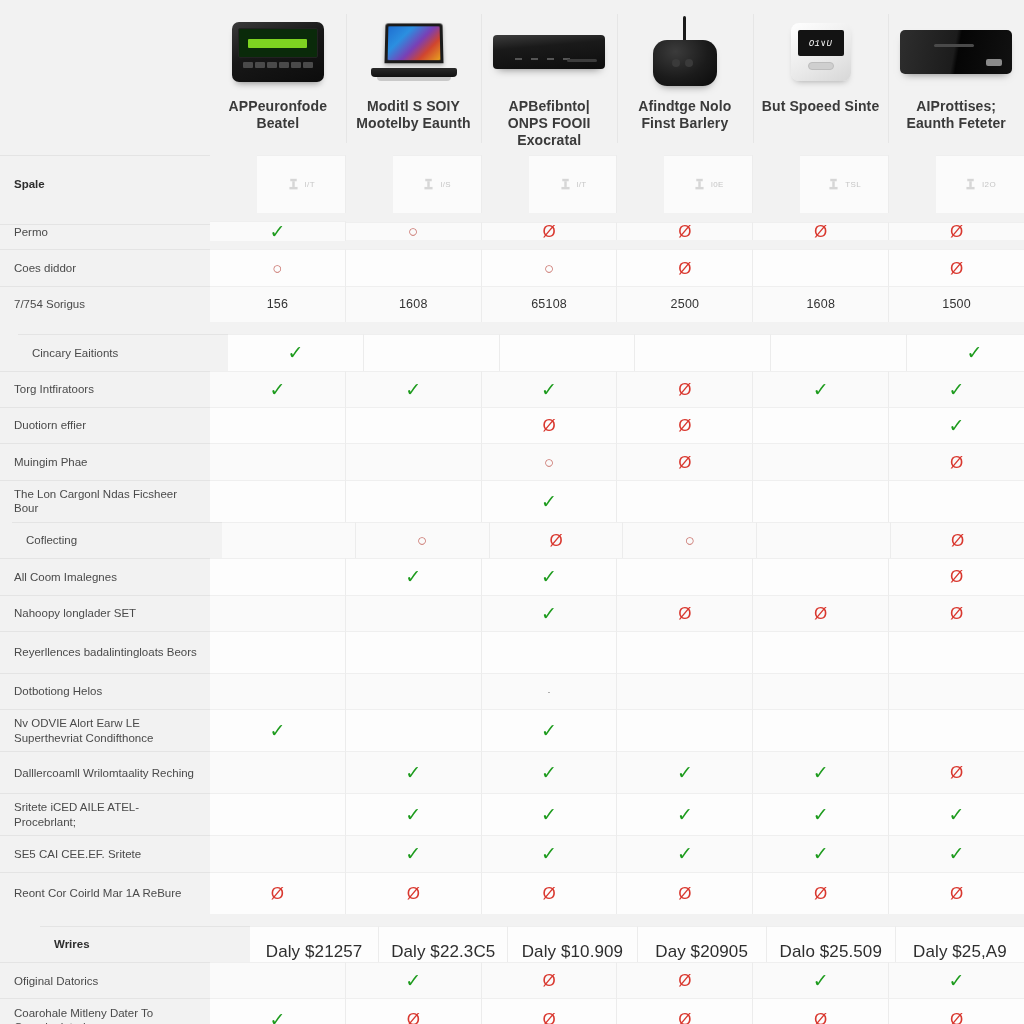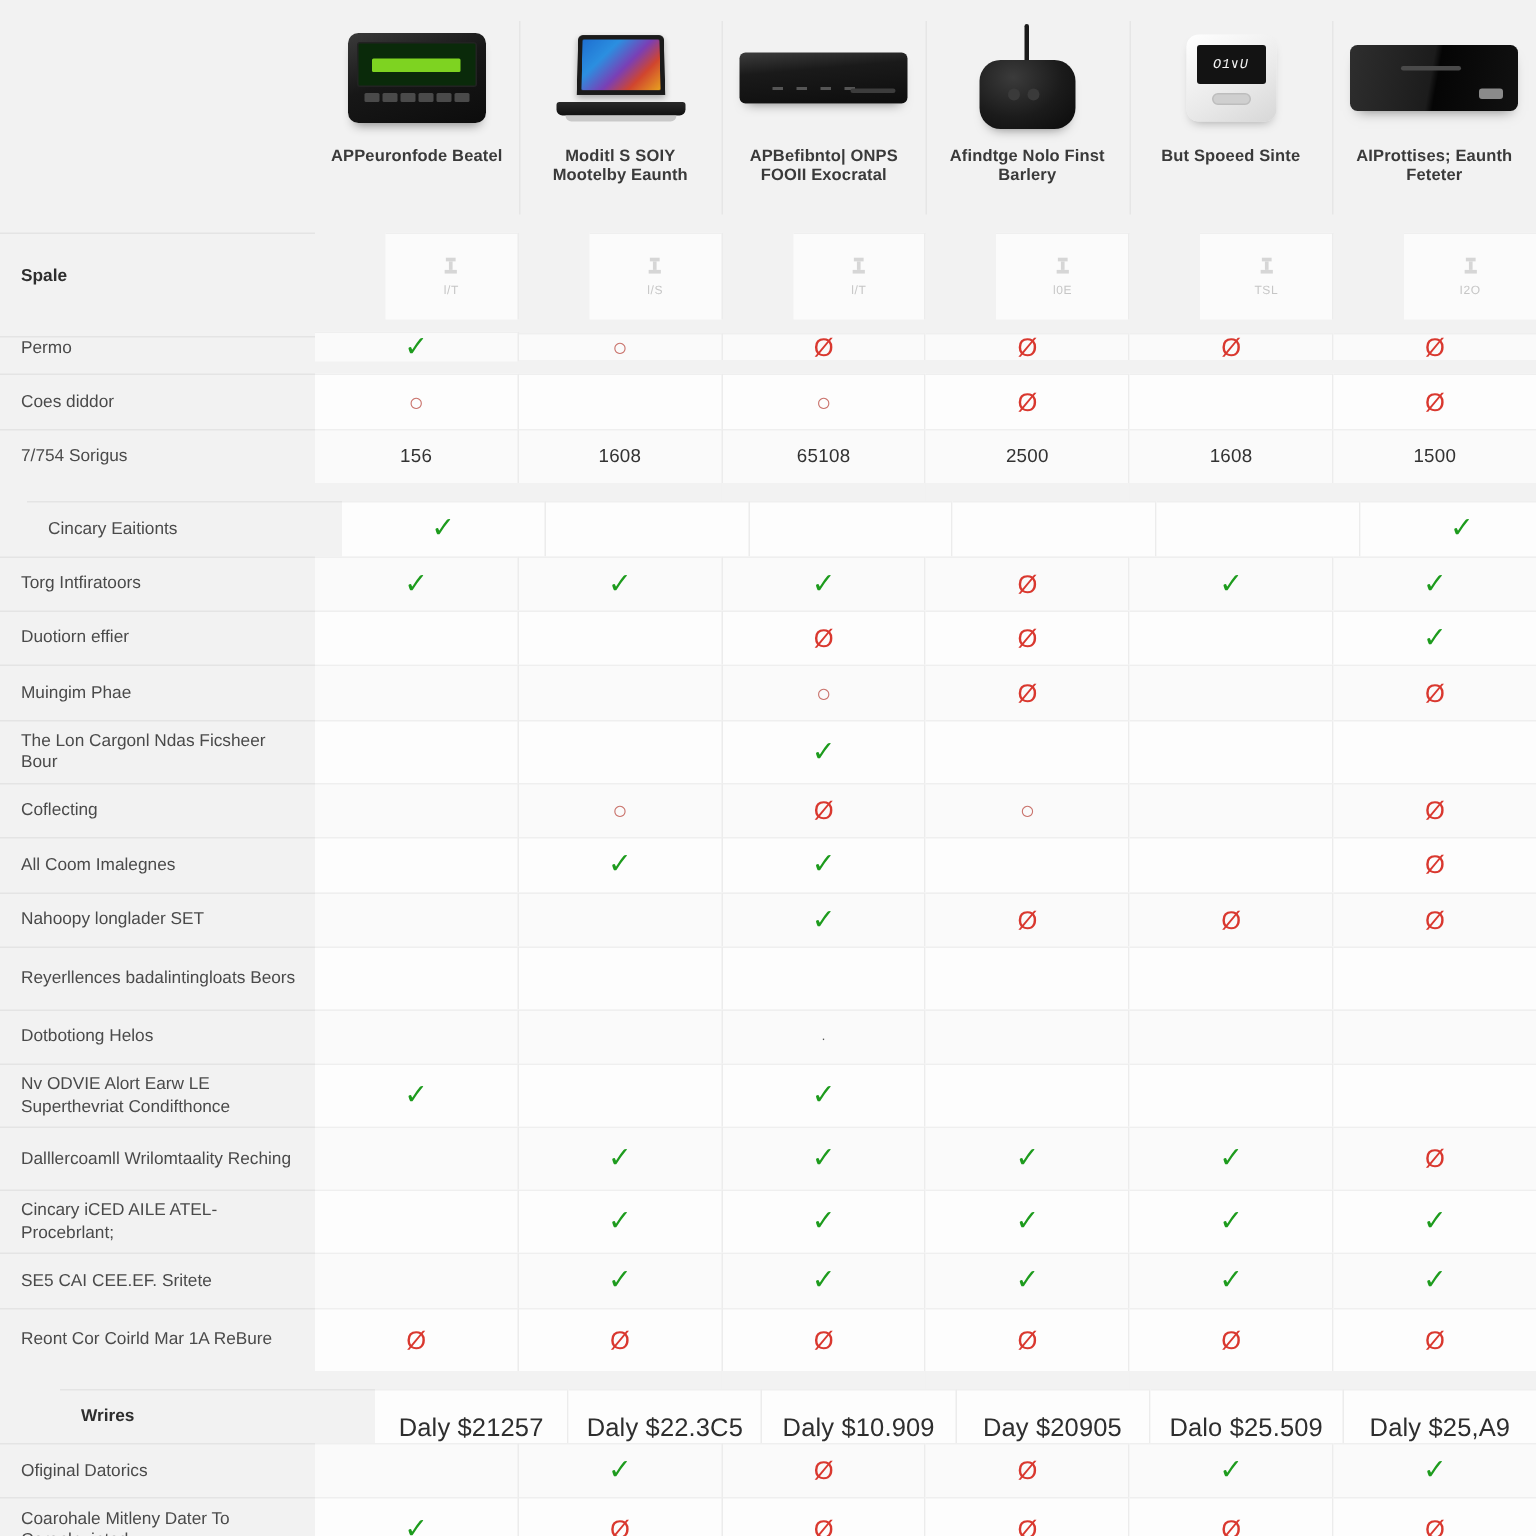--- a/index.html
+++ b/index.html
@@ -26,21 +26,21 @@
   }
   .hdr-col + .hdr-col::before{
     content:"";position:absolute;left:0;top:14px;bottom:12px;width:1px;
     background:#e6e6e6;
   }
   .prod-img{
     width:118px;height:80px;position:relative;
     display:flex;align-items:center;justify-content:center;
   }
   .prod-name{
-    margin-top:6px;font-size:11px;font-weight:bold;color:#3a3a3a;
+    margin-top:6px;font-size:14px;font-weight:bold;color:#3a3a3a;
     text-align:center;line-height:1.22;letter-spacing:.1px;
     max-width:120px;
   }
 
   
   .dev{position:relative;}
   .dev-hotspot{ 
     width:92px;height:60px;border-radius:7px;
     background:linear-gradient(160deg,#3a3a3a 0%,#171717 45%,#0c0c0c 100%);
     box-shadow:0 5px 7px -4px rgba(0,0,0,.45);
@@ -172,21 +172,21 @@
   .trow.sep .tcell-label{background:#f2f2f2;}
   .trow.sep .tcell{background:#f2f2f2;border-right:none;}
   .trow.line .tcell-label{border-top:1px solid #e4e4e4;}
   .trow.line .tcell{border-top:1px solid #efefef;}
 
   .lbl-bold{font-weight:bold;color:#2e2e2e;}
 
   
   .trow.spechdr{height:58px;gap:47px;}
   .trow.spechdr .tcell{
-    flex-direction:column;justify-content:center;gap:5px;
+    flex-direction:row;justify-content:center;gap:5px;
     background:#fbfbfb;
   }
   .mini-ico{
     width:13px;height:13px;opacity:.22;
     display:block;
   }
   .mini-txt{font-size:8px;color:#c6c6c6;letter-spacing:.4px;}
 
   .mark{font-size:19px;line-height:1;font-weight:bold;}
   .mark.yes{color:#1d9b1d;}
@@ -476,21 +476,21 @@
         <div class="tcell-label">The Lon Cargonl Ndas Ficsheer Bour</div>
         <div class="tcell"></div>
         <div class="tcell"></div>
         <div class="tcell">
           <span class="mark yes">✓</span>
         </div>
         <div class="tcell"></div>
         <div class="tcell"></div>
         <div class="tcell"></div>
       </div>
-      <div class="trow alt line" style="height: 36.4px;">
+      <div class="trow alt line" style="height: 36.4px; padding-left: 12px;">
         <div class="tcell-label">Coflecting</div>
         <div class="tcell"></div>
         <div class="tcell">
           <span class="mark part">○</span>
         </div>
         <div class="tcell">
           <span class="mark no">Ø</span>
         </div>
         <div class="tcell">
           <span class="mark part">○</span>
@@ -578,21 +578,21 @@
           <span class="mark yes">✓</span>
         </div>
         <div class="tcell">
           <span class="mark yes">✓</span>
         </div>
         <div class="tcell">
           <span class="mark no">Ø</span>
         </div>
       </div>
       <div class="trow line" style="height: 42px;">
-        <div class="tcell-label">Cincary iCED AILE ATEL-Procebrlant;</div>
+        <div class="tcell-label">Sritete iCED AILE ATEL-Procebrlant;</div>
         <div class="tcell"></div>
         <div class="tcell">
           <span class="mark yes">✓</span>
         </div>
         <div class="tcell">
           <span class="mark yes">✓</span>
         </div>
         <div class="tcell">
           <span class="mark yes">✓</span>
         </div>

